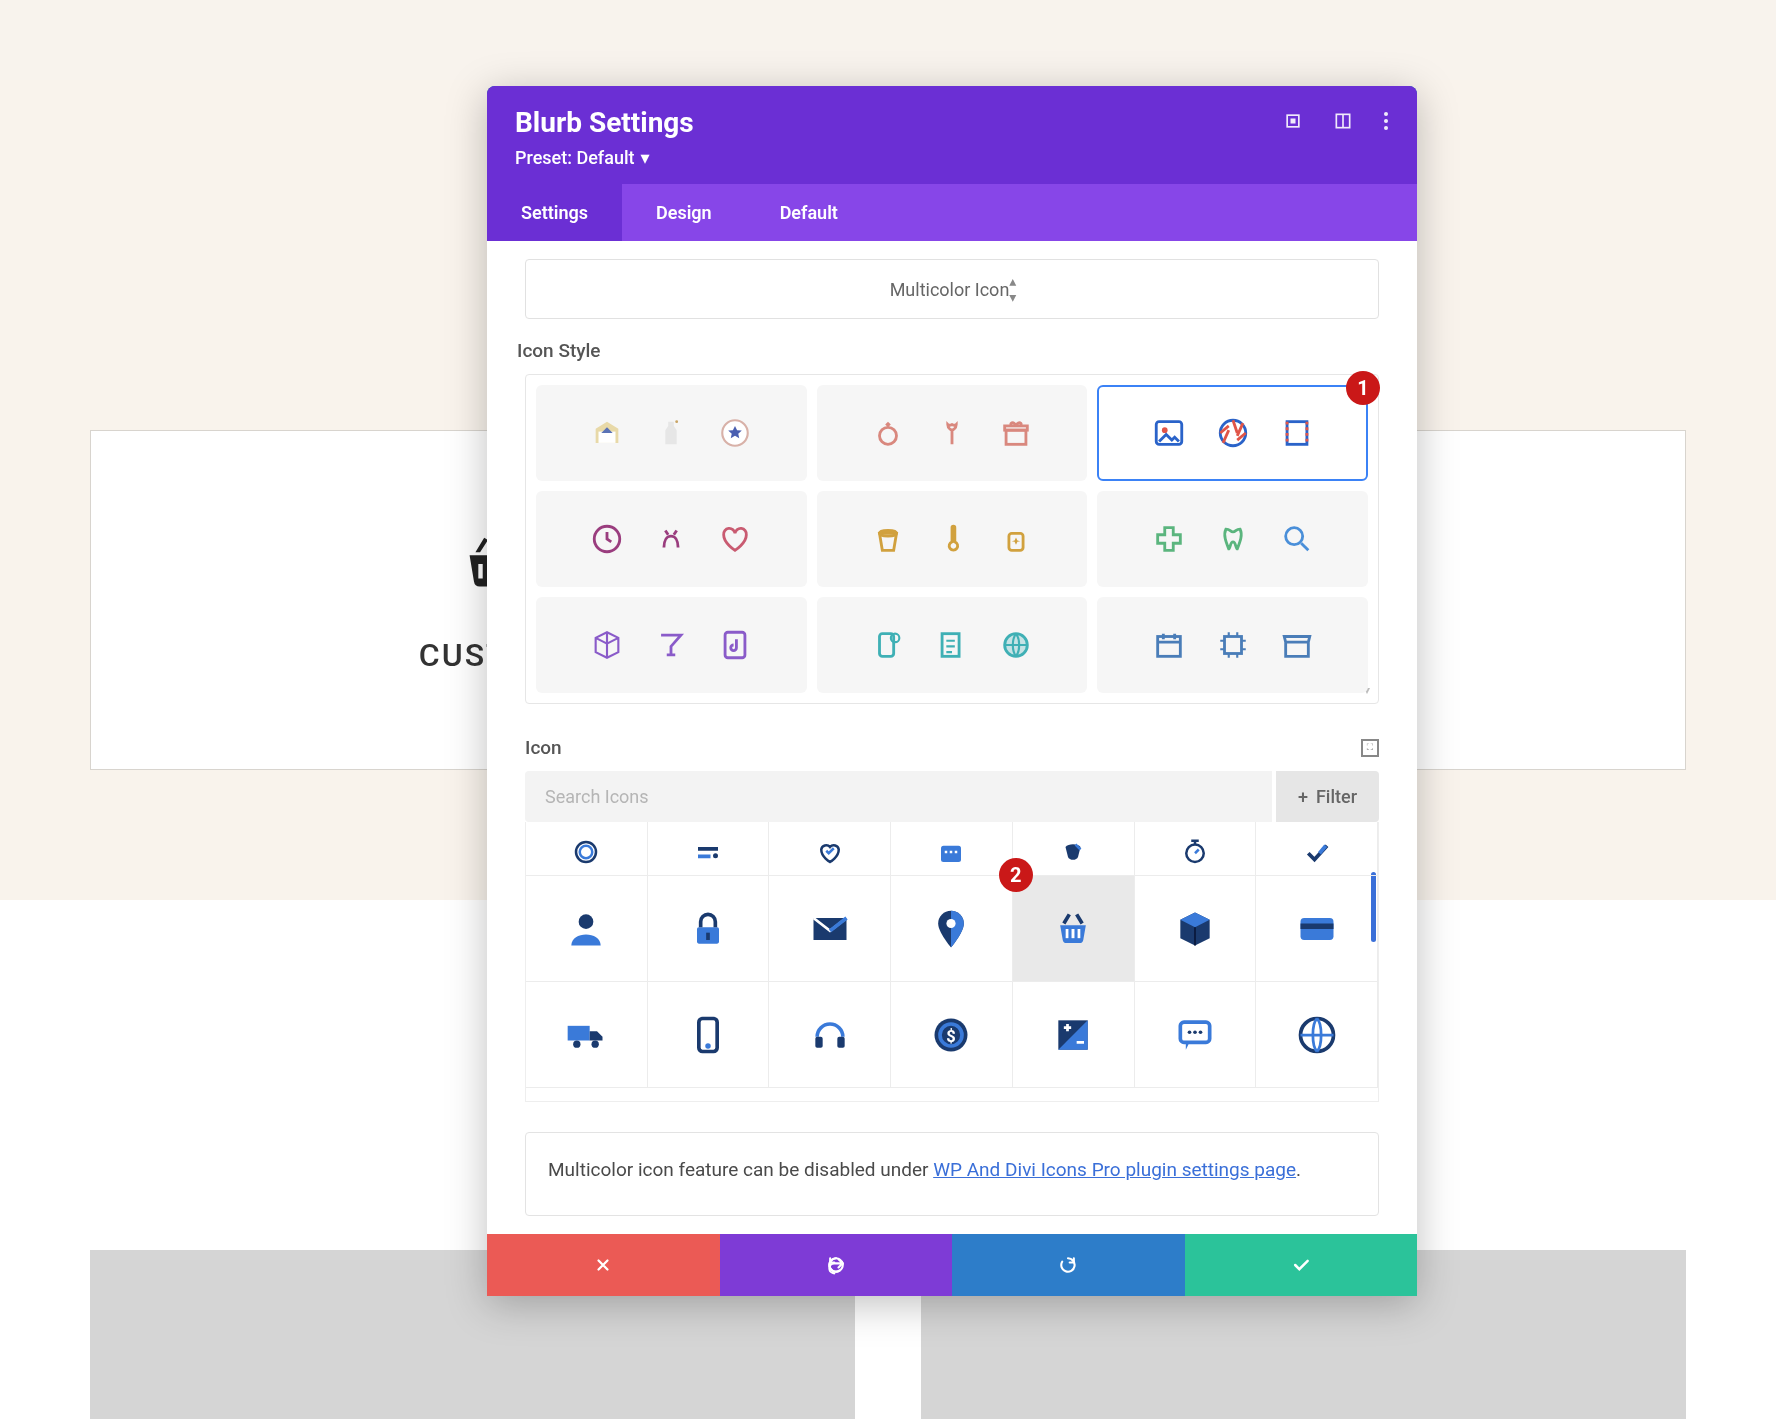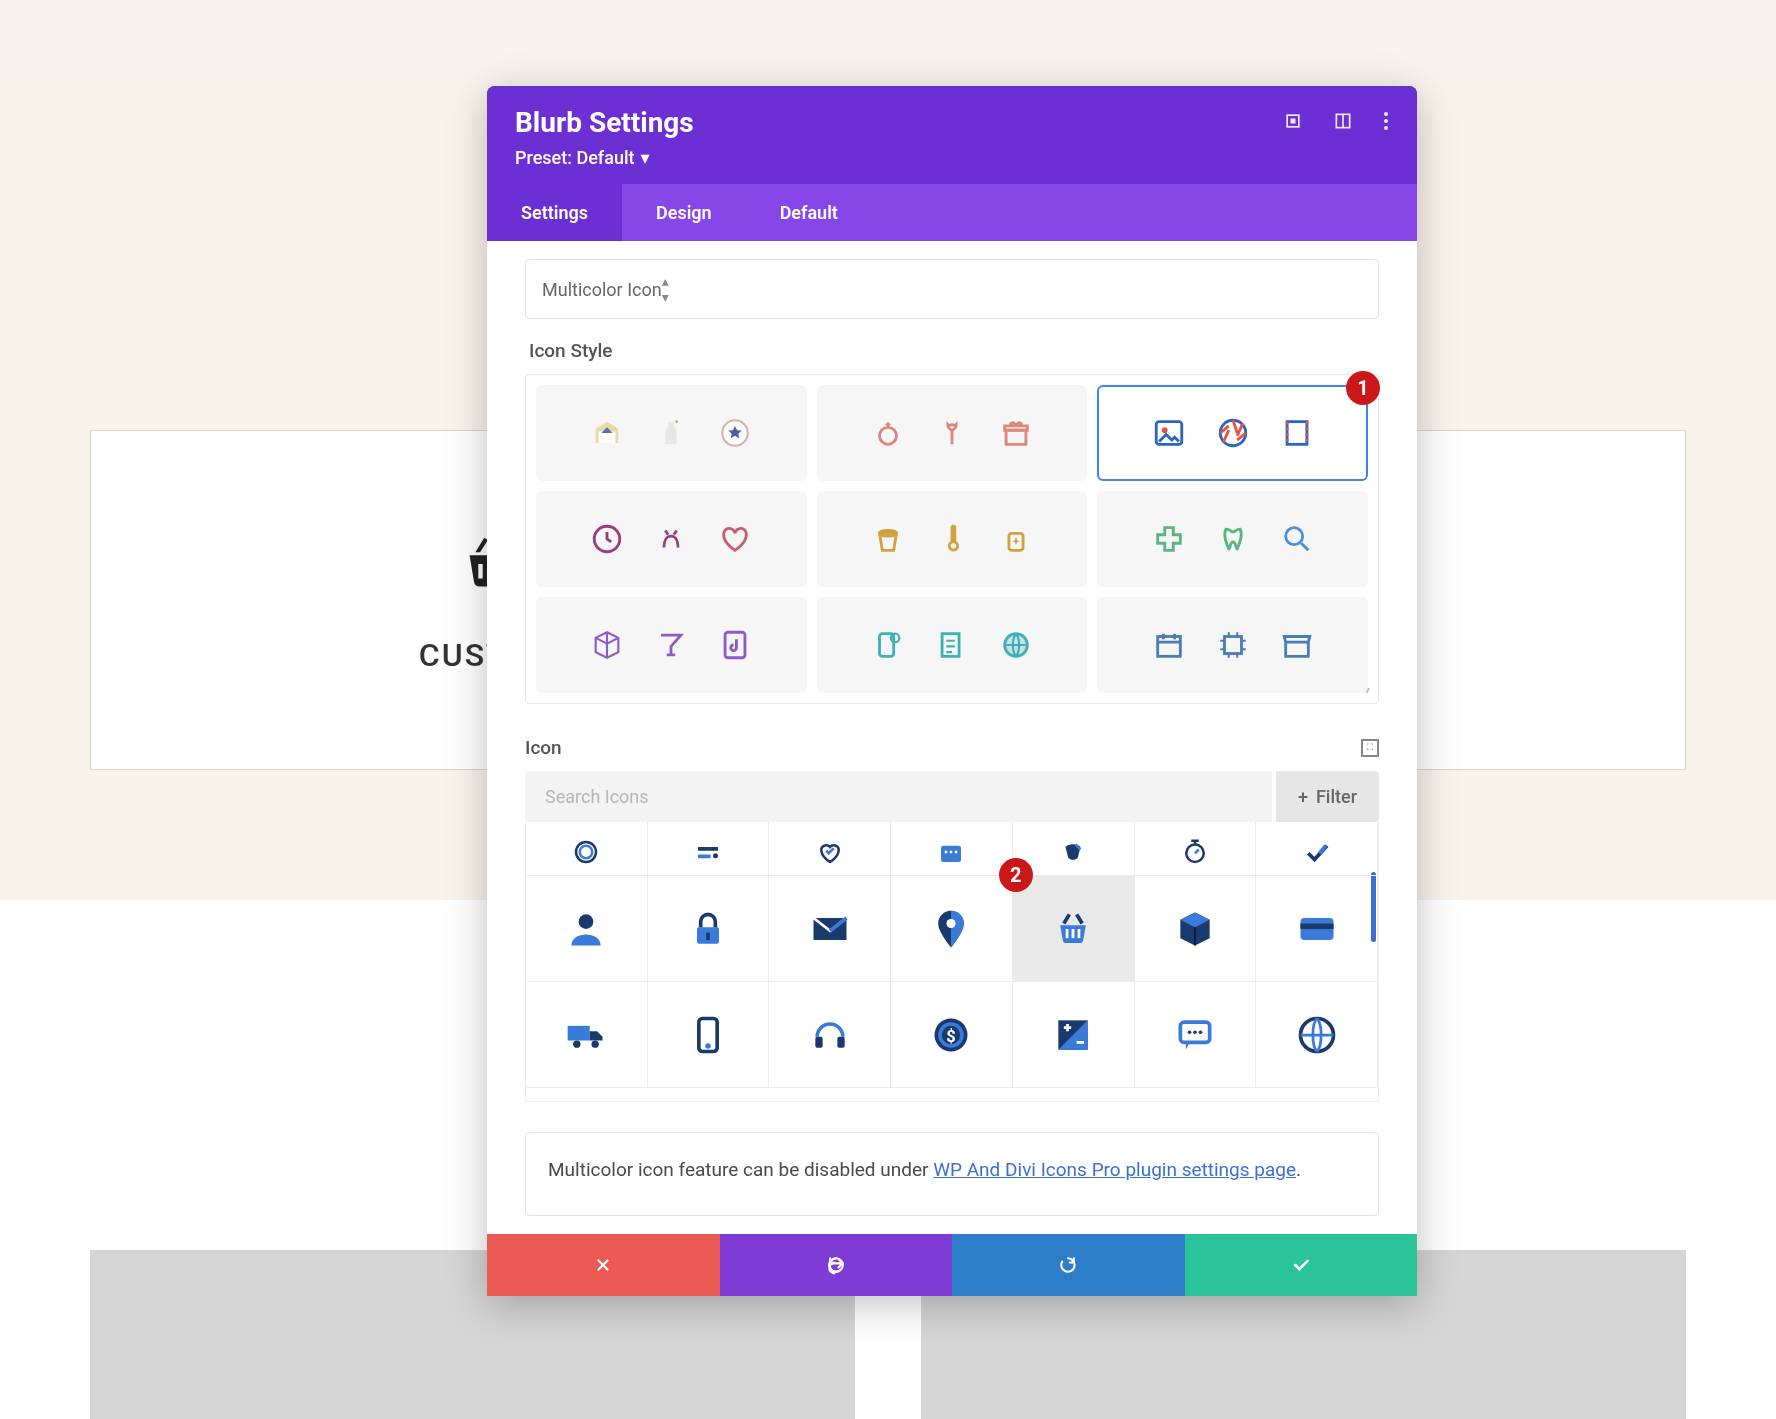--- a/index.html
+++ b/index.html
@@ -20,23 +20,23 @@
 .modal-header{background:#6b2fd4;color:#fff;padding:20px 28px 16px;border-radius:8px 8px 0 0}
 .modal-title-row{display:flex;align-items:center;justify-content:space-between}
 .modal-title{font-size:28px;font-weight:700}
 .modal-actions{display:flex;gap:30px;align-items:center}
 .modal-actions .micon{cursor:pointer;opacity:0.9}
 .modal-preset{font-size:18px;margin-top:8px;font-weight:500;display:flex;align-items:flex-end;gap:6px}
 .tabs{background:#8746e8;display:flex}
 .tab{padding:18px 34px;color:#fff;font-size:18px;font-weight:600;cursor:pointer}
 .tab.active{background:#6b2fd4}
 .modal-body{background:#fff;padding:0 18px 18px;max-height:1040px;overflow:hidden}
-.select-box{margin:18px 20px 16px;border:1px solid #e1e1e1;border-radius:4px;padding:13px 16px;display:flex;justify-content:flex-start;align-items:center;color:#666;font-size:18px}
+.select-box{margin:18px 20px 16px;border:1px solid #e1e1e1;border-radius:4px;padding:13px 16px;display:flex;justify-content:center;align-items:center;color:#666;font-size:18px}
 .select-arrows{color:#888;font-size:14px;letter-spacing:-2px}
-.section-label{color:#555;font-size:19px;font-weight:500;margin:20px 24px 12px}
+.section-label{color:#555;font-size:19px;font-weight:500;margin:20px 12px 12px}
 .style-box{margin:0 20px;border:1px solid #e6e6e6;border-radius:4px;padding:10px;position:relative}
 .style-scroll{position:absolute;right:2px;top:6px;bottom:6px;width:12px;display:flex;flex-direction:column;justify-content:space-between;color:#bbb;font-size:12px}
 .style-grid{display:grid;grid-template-columns:repeat(3,1fr);gap:10px}
 .style-tile{background:#f6f6f6;border-radius:6px;height:96px;display:flex;align-items:center;justify-content:center;gap:30px;position:relative}
 .style-tile.selected{border:2px solid #3b82f6;background:#fff}
 .style-tile .si{width:34px;height:34px;display:flex;align-items:center;justify-content:center}
 .badge{position:absolute;width:34px;height:34px;background:#ca1818;color:#fff;border-radius:50%;display:flex;align-items:center;justify-content:center;font-weight:700;font-size:20px}
 .badge.b1{top:-16px;right:-14px;left:auto;z-index:4}
 .badge.b2{top:-18px;left:-14px;z-index:4}
 

